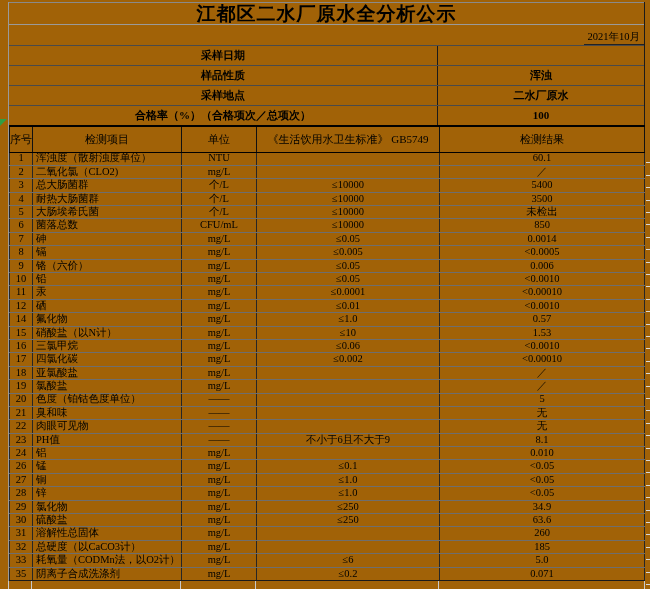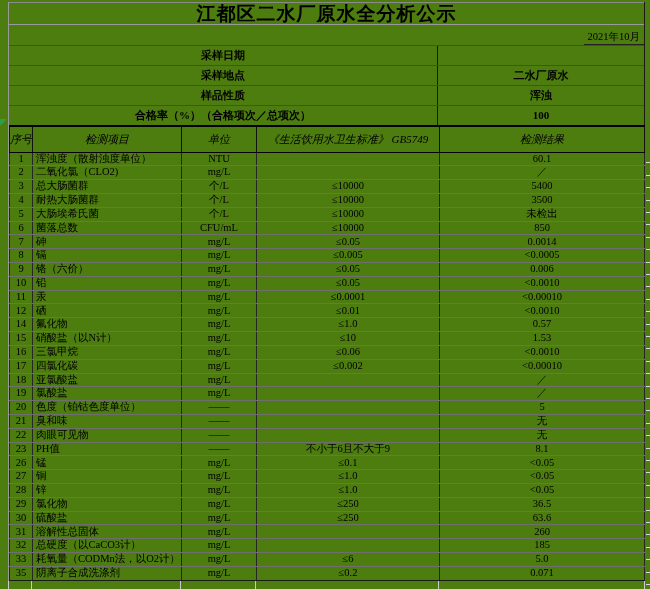--- a/index.html
+++ b/index.html
@@ -1,19 +1,19 @@
 <!DOCTYPE html>
 <html><head>
 <meta charset="utf-8">
 <style>
   html,body{margin:0;padding:0;background:#fff;}
   .sheet{
     position:relative;
     width:650px;height:589px;
-    background:#4d7c0f;
+    background:#a16207;
     font-family:"Liberation Serif","DejaVu Serif",serif;
     color:#000;
     overflow:hidden;
   }
   .main{
     position:absolute;left:8px;top:2px;width:635px;
     border-left:1px solid #9a9a9a;
     border-right:1px solid #1a1a1a;
   }
   
@@ -34,21 +34,21 @@
   .info-label{
     width:429px;box-sizing:border-box;border-right:1px solid #1a1a1a;
     text-align:center;font-size:11px;line-height:19px;
   }
   .info-value{flex:1;text-align:center;font-size:11px;line-height:19px;}
   
   table.results{
     border-collapse:collapse;table-layout:fixed;
     width:635px;height:456px;
   }
-  table.results thead tr{height:26px;font-style:italic;}
+  table.results thead tr{height:26px;}
   table.results thead td{
     border:1px solid #111;border-top:2px solid #000;border-bottom:1px solid #000;
     font-size:11px;text-align:center;padding:0;overflow:hidden;white-space:nowrap;
   }
   table.results tbody td{
     border-left:1px solid #262626;border-right:1px solid #262626;
     border-top:1px solid #6e6e6e;border-bottom:1px solid #6e6e6e;
     font-size:10.5px;line-height:1;text-align:center;
     padding:0;overflow:hidden;white-space:nowrap;
   }
@@ -90,26 +90,26 @@
 
     <div class="subtitle-row">
       <span>2021年10月</span>
     </div>
 
     <div class="info-block">
       <div class="info-row">
         <div class="info-label">采样日期</div>
       </div>
       <div class="info-row">
+        <div class="info-label">样品性质</div>
+        <div class="info-value">浑浊</div>
+      </div>
+      <div class="info-row">
         <div class="info-label">采样地点</div>
         <div class="info-value">二水厂原水</div>
-      </div>
-      <div class="info-row">
-        <div class="info-label">样品性质</div>
-        <div class="info-value">浑浊</div>
       </div>
       <div class="info-row">
         <div class="info-label">合格率（%）（合格项次／总项次）</div>
         <div class="info-value">100</div>
       </div>
     </div>
 
     <table class="results">
       <colgroup>
         <col style="width:23px">
@@ -276,20 +276,27 @@
     <td class="result-cell">无</td>
   </tr>
           <tr>
     <td class="seq-cell">23</td>
     <td class="item-cell">PH值</td>
     <td class="unit-cell">——</td>
     <td class="standard-cell">不小于6且不大于9</td>
     <td class="result-cell">8.1</td>
   </tr>
           <tr>
+    <td class="seq-cell">24</td>
+    <td class="item-cell">铝</td>
+    <td class="unit-cell">mg/L</td>
+    <td class="standard-cell"></td>
+    <td class="result-cell">0.010</td>
+  </tr>
+          <tr>
     <td class="seq-cell">26</td>
     <td class="item-cell">锰</td>
     <td class="unit-cell">mg/L</td>
     <td class="standard-cell">≤0.1</td>
     <td class="result-cell">&lt;0.05</td>
   </tr>
           <tr>
     <td class="seq-cell">27</td>
     <td class="item-cell">铜</td>
     <td class="unit-cell">mg/L</td>
@@ -301,21 +308,21 @@
     <td class="item-cell">锌</td>
     <td class="unit-cell">mg/L</td>
     <td class="standard-cell">≤1.0</td>
     <td class="result-cell">&lt;0.05</td>
   </tr>
           <tr>
     <td class="seq-cell">29</td>
     <td class="item-cell">氯化物</td>
     <td class="unit-cell">mg/L</td>
     <td class="standard-cell">≤250</td>
-    <td class="result-cell">36.5</td>
+    <td class="result-cell">34.9</td>
   </tr>
           <tr>
     <td class="seq-cell">30</td>
     <td class="item-cell">硫酸盐</td>
     <td class="unit-cell">mg/L</td>
     <td class="standard-cell">≤250</td>
     <td class="result-cell">63.6</td>
   </tr>
           <tr>
     <td class="seq-cell">31</td>

